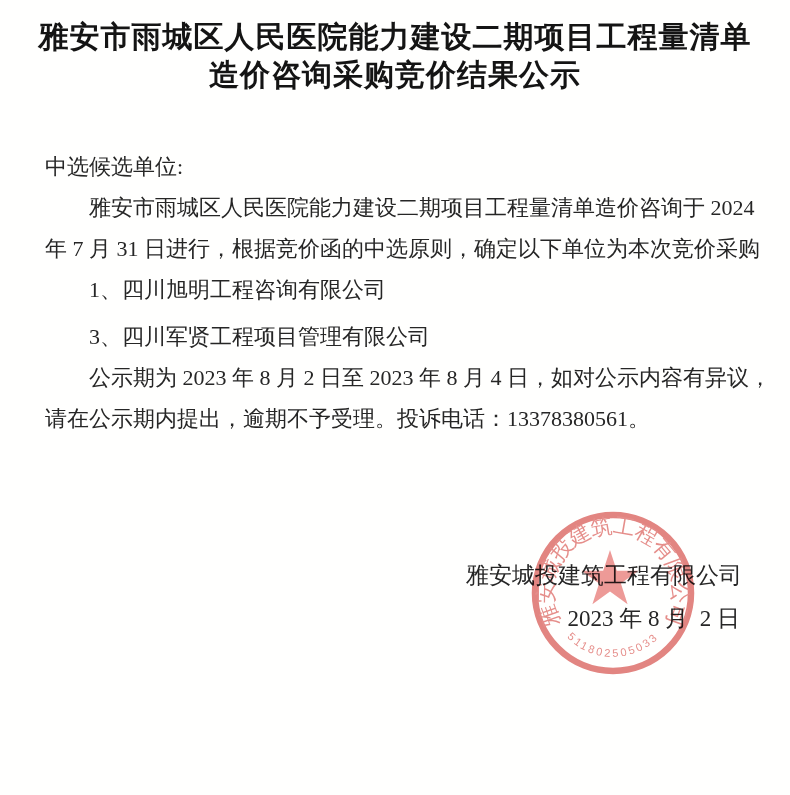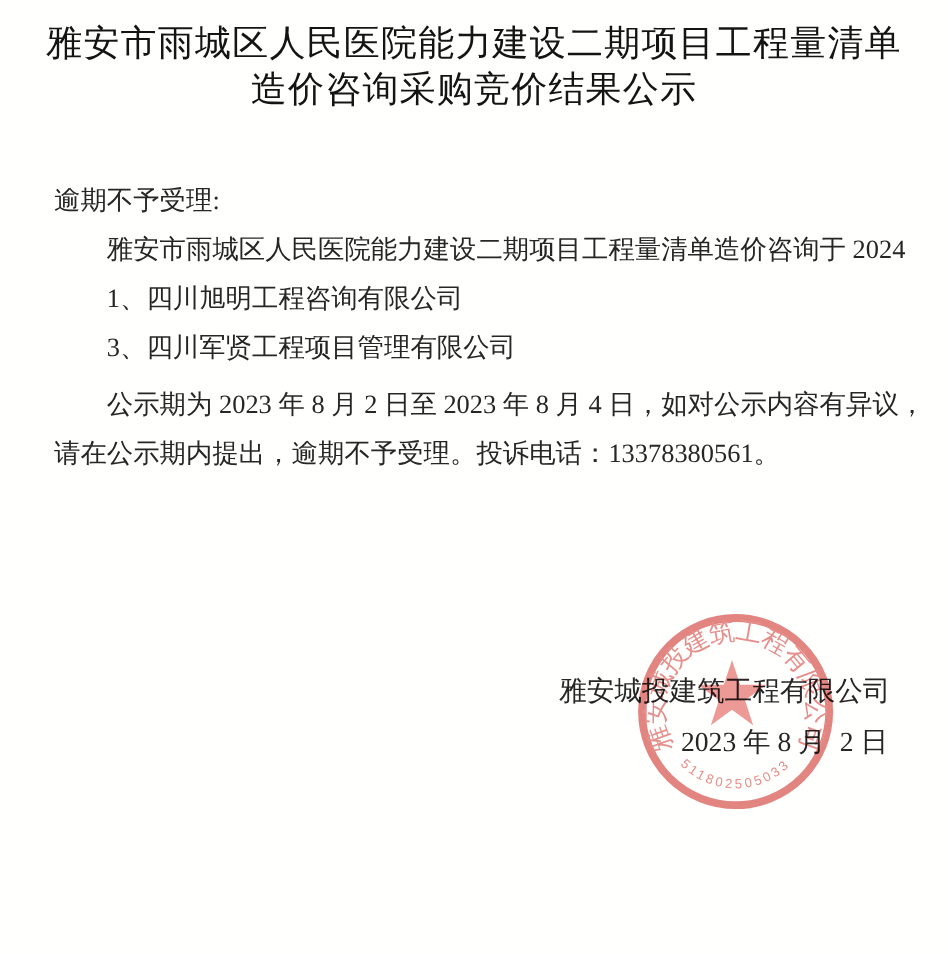--- a/index.html
+++ b/index.html
@@ -9,21 +9,21 @@
     background:#fffffe;
     overflow:hidden;
     font-family:"Liberation Serif", serif;
     color:#222222;
   }
   .title{
     position:absolute;
     top:18px;left:0;right:0;
     text-align:center;
     font-family:"Liberation Sans", sans-serif;
-    font-weight:400;
+    font-weight:700;
     font-size:30px;
     line-height:38px;
     color:#141414;
     letter-spacing:1px;
   }
   .body-text{
     position:absolute;
     top:146px;left:45px;right:38px;
     font-size:22px;
     line-height:41px;
@@ -65,23 +65,24 @@
 <body>
 
 <div class="page">
 
   <div class="title">
     <div>雅安市雨城区人民医院能力建设二期项目工程量清单</div>
     <div>造价咨询采购竞价结果公示</div>
   </div>
 
   <div class="body-text">
-    <div class="line">逾期不予受理:</div>
+    <div class="line">中选候选单位:</div>
 
   <div class="line indent">雅安市雨城区人民医院能力建设二期项目工程量清单造价咨询于 2024</div>
+      <div class="line">年 7 月 31 日进行，根据竞价函的中选原则，确定以下单位为本次竞价采购</div>
       <div class="line indent">1、四川旭明工程咨询有限公司</div>
       <div class="line indent">3、四川军贤工程项目管理有限公司</div>
       <div class="line indent">公示期为 2023 年 8 月 2 日至 2023 年 8 月 4 日，如对公示内容有异议，</div>
       <div class="line">请在公示期内提出，逾期不予受理。投诉电话：13378380561。</div>
     </div>
 
   <div class="signature">雅安城投建筑工程有限公司</div>
   <div class="sign-date">2023 年 8 月  2 日</div>
 
   <svg class="seal" viewBox="0 0 168 168" xmlns="http://www.w3.org/2000/svg">

